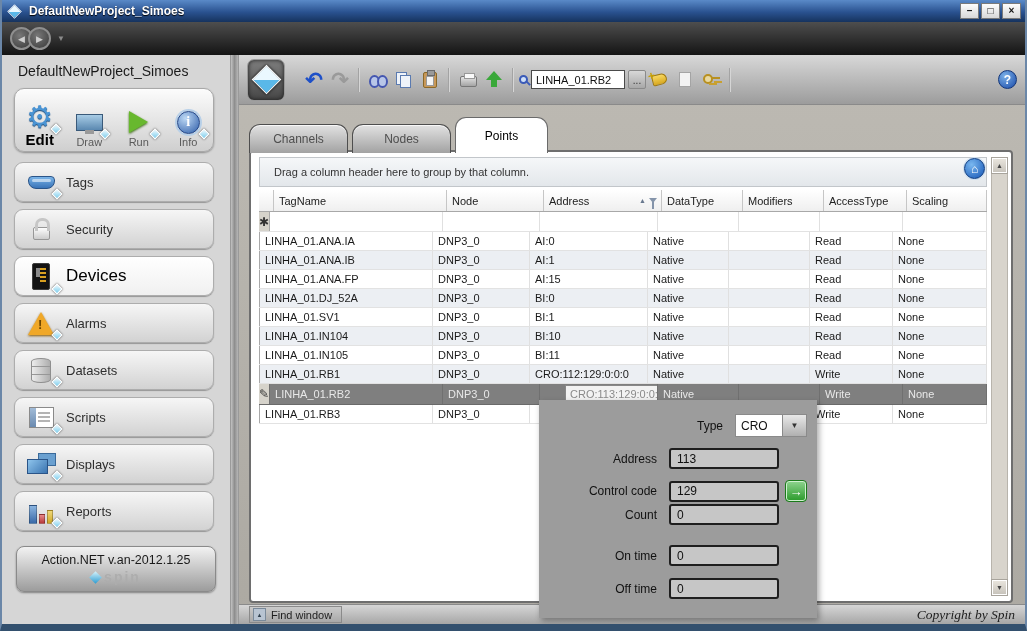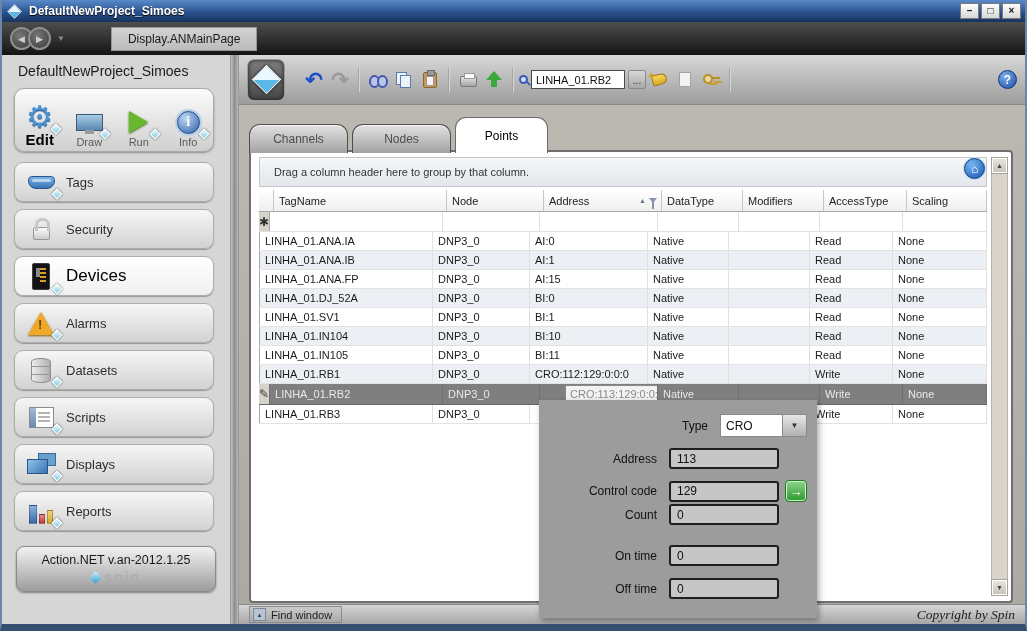--- a/index.html
+++ b/index.html
@@ -153,21 +153,21 @@
   .combo-btn{width:16px;background:linear-gradient(#ececec,#b4b4b4);border:1px solid #888;border-left:none;color:#222;font-size:7px;
     display:flex;align-items:center;justify-content:center;}
   
   .popup{position:absolute;left:300px;top:345px;width:278px;height:218px;background:#9c9c9c;z-index:50;box-shadow:2px 3px 6px rgba(0,0,0,.35);}
   .pfield{position:absolute;left:0;right:10px;display:flex;align-items:center;justify-content:flex-end;}
   .pf1{top:14px;} .pf2{top:48px;} .pf3{top:80px;} .pf4{top:104px;} .pf5{top:145px;} .pf6{top:178px;}
   .plabel{font-size:12px;color:#111;margin-right:12px;}
   .pinput{width:110px;height:21px;background:#c6c6c6;border:2px solid #1e1e1e;border-radius:3px;font-size:12px;color:#111;
     display:flex;align-items:center;padding-left:6px;}
   .pcombo{display:flex;height:23px;}
-  .pcombo .pc-text{width:63px;background:#fff;border:1px solid #8a8a8a;font-size:12px;color:#111;display:flex;align-items:center;padding-left:5px;}
+  .pcombo .pc-text{width:48px;background:#fff;border:1px solid #8a8a8a;font-size:12px;color:#111;display:flex;align-items:center;padding-left:5px;}
   .pcombo .pc-btn{width:24px;background:linear-gradient(#e8e8e8,#b0b0b0);border:1px solid #8a8a8a;border-left:none;color:#333;font-size:8px;
     display:flex;align-items:center;justify-content:center;}
   .pgo{width:22px;height:22px;margin-left:6px;border-radius:4px;background:linear-gradient(#8fd48f,#2a9a2a);border:1px solid #1a7a1a;
     color:#fff;font-weight:bold;font-size:13px;display:flex;align-items:center;justify-content:center;box-shadow:inset 0 0 0 1px #d0f0d0;}
   .pf3 .pinput,.pf2 .pinput,.pf4 .pinput,.pf5 .pinput,.pf6 .pinput{margin-right:0;}
   .pf2 .pinput,.pf4 .pinput,.pf5 .pinput,.pf6 .pinput{margin-right:28px;}
   
   .statusbar{position:absolute;left:0;right:0;bottom:0;height:20px;background:linear-gradient(#d6d6d6,#a6a6a6);border-top:1px solid #8a8a8a;
     display:flex;align-items:center;padding:0 10px;z-index:3;}
   .find-btn{display:flex;align-items:center;gap:5px;background:linear-gradient(#cacaca,#a8a8a8);border:1px solid #8a8a8a;padding:1px 9px 1px 3px;font-size:11px;color:#1e1e1e;}
@@ -184,21 +184,20 @@
     <span class="title-text">DefaultNewProject_Simoes</span>
     <span class="winbtn">–</span>
     <span class="winbtn">□</span>
     <span class="winbtn">×</span>
   </div>
 
   <div class="navbar">
     <span class="navcircle">◀</span>
     <span class="navcircle fwd">▶</span>
     <span class="nav-caret">▼</span>
-    <span class="page-tab">Display.ANMainPage</span>
   </div>
 
   <div class="body">
 
     <div class="sidebar">
       <div class="proj-title">DefaultNewProject_Simoes</div>
 
       <div class="mode-box">
         <div class="mode active">
           <span class="icon-wrap">

